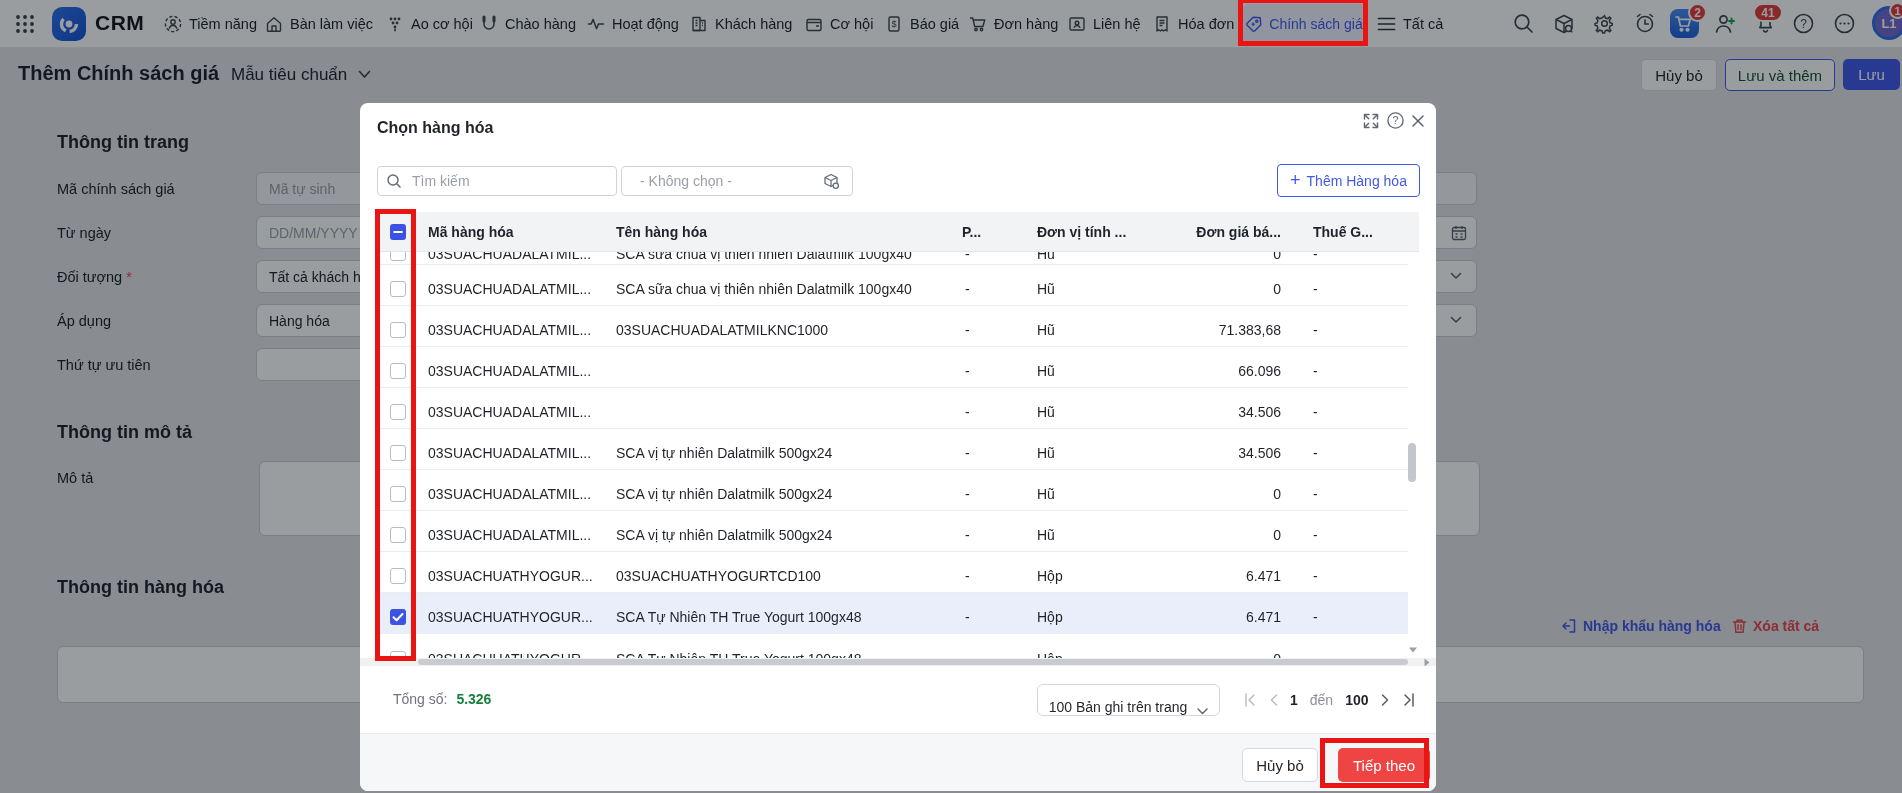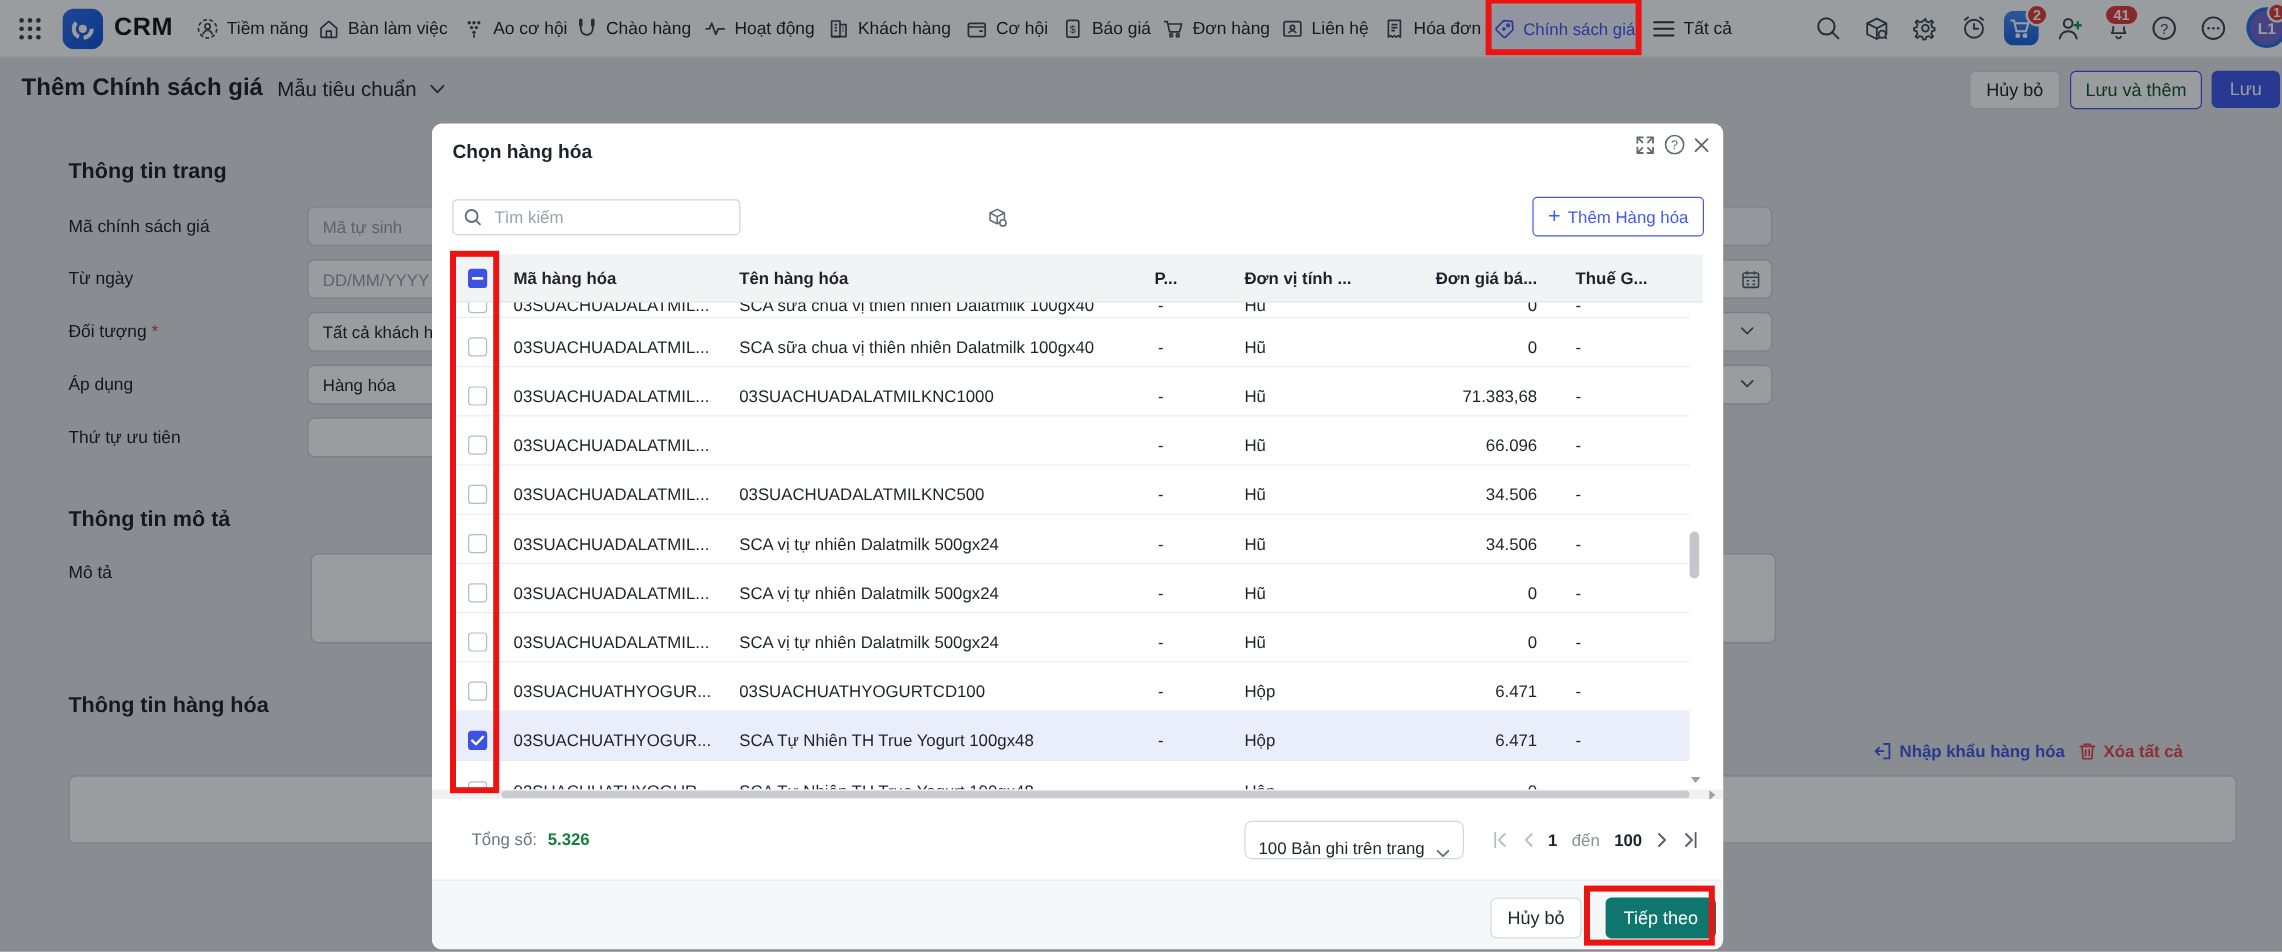--- a/index.html
+++ b/index.html
@@ -292,20 +292,21 @@
       </svg>
     <svg width="12" height="12" viewBox="0 0 12 12" stroke="#5b6372" stroke-width="1.5" stroke-linecap="round">
         <path d="M1 1l10 10M11 1L1 11"></path>
       </svg>
   </div>
   <div class="minp" style="left:17px;width:240px;padding:0 10px 0 34px">Tìm kiếm</div>
   <svg style="position:absolute;left:26px;top:70px" width="16" height="16" viewBox="0 0 16 16" fill="none">
       <circle cx="7" cy="7" r="5" stroke="#646d78" stroke-width="1.5"></circle>
       <path d="M10.8 10.8L14 14" stroke="#646d78" stroke-width="1.5" stroke-linecap="round"></path>
     </svg>
+  <div class="minp" style="left:261px;width:232px;padding:0 10px 0 18px">- Không chọn -</div>
   <svg style="position:absolute;left:463px;top:70px" width="17" height="17" viewBox="0 0 17 17" fill="none" stroke="#646d78" stroke-width="1.3" stroke-linejoin="round">
       <path d="M8 1.5 14 4.5v6L8 13.5 2 10.5v-6z"></path>
       <path d="M2 4.5 8 7.5l6-3M8 13.5v-6"></path>
       <circle cx="12.8" cy="12.8" r="2.6" fill="#fff" stroke="#646d78"></circle>
     </svg>
   <div id="addbtn"><span style="font-size:18px">+</span> Thêm Hàng hóa</div>
   <div id="thead">
     <div class="cb cbon" style="left:13px"><svg width="16" height="16" viewBox="0 0 16 16">
           <rect x="3.2" y="6.9" width="9.6" height="2.2" rx="1" fill="#fff"></rect>
         </svg></div>
@@ -348,21 +349,20 @@
       <div class="cb"></div>
       <div class="cell" style="left:51px">03SUACHUADALATMIL...</div>
       <div class="cell" style="left:588px">-</div>
       <div class="cell" style="left:660px">Hũ</div>
       <div class="cell" style="left:811px;width:93px;justify-content:flex-end">66.096</div>
       <div class="cell" style="left:936px">-</div>
     </div>
     <div class="row" style="top:136px">
       <div class="cb"></div>
       <div class="cell" style="left:51px">03SUACHUADALATMIL...</div>
-      <div class="cell" style="left:239px">03SUACHUADALATMILKNC500</div>
       <div class="cell" style="left:588px">-</div>
       <div class="cell" style="left:660px">Hũ</div>
       <div class="cell" style="left:811px;width:93px;justify-content:flex-end">34.506</div>
       <div class="cell" style="left:936px">-</div>
     </div>
     <div class="row" style="top:177px">
       <div class="cb"></div>
       <div class="cell" style="left:51px">03SUACHUADALATMIL...</div>
       <div class="cell" style="left:239px">SCA vị tự nhiên Dalatmilk 500gx24</div>
       <div class="cell" style="left:588px">-</div>
@@ -446,18 +446,18 @@
       <svg width="9" height="14" viewBox="0 0 9 14" fill="none" stroke="#565d66" stroke-width="1.5" stroke-linecap="round" stroke-linejoin="round">
           <path d="M1.5 2l5 5-5 5"></path>
         </svg>
       <svg width="14" height="14" viewBox="0 0 14 14" fill="none" stroke="#565d66" stroke-width="1.5" stroke-linecap="round" stroke-linejoin="round">
           <path d="M11 1v12M3 2l5 5-5 5"></path>
         </svg>
     </div>
   </div>
   <div id="mfoot">
     <div class="btn" style="left:882px;top:14px;width:76px;height:34px;background:#fff;border:1px solid #d6d9de;color:#23272c">Hủy bỏ</div>
-    <div class="btn" style="left:978px;top:14px;width:92px;height:34px;background:#0f766e;color:#fff">Tiếp theo</div>
+    <div class="btn" style="left:978px;top:14px;width:92px;height:34px;background:#ef4444;color:#fff">Tiếp theo</div>
   </div>
 </div>
 <div class="anno" style="left:1238px;top:-2px;width:130px;height:48px"></div>
 <div class="anno" style="left:375px;top:209px;width:41px;height:452px"></div>
 <div class="anno" style="left:1320px;top:738px;width:109px;height:50px"></div>
 
 </body></html>

